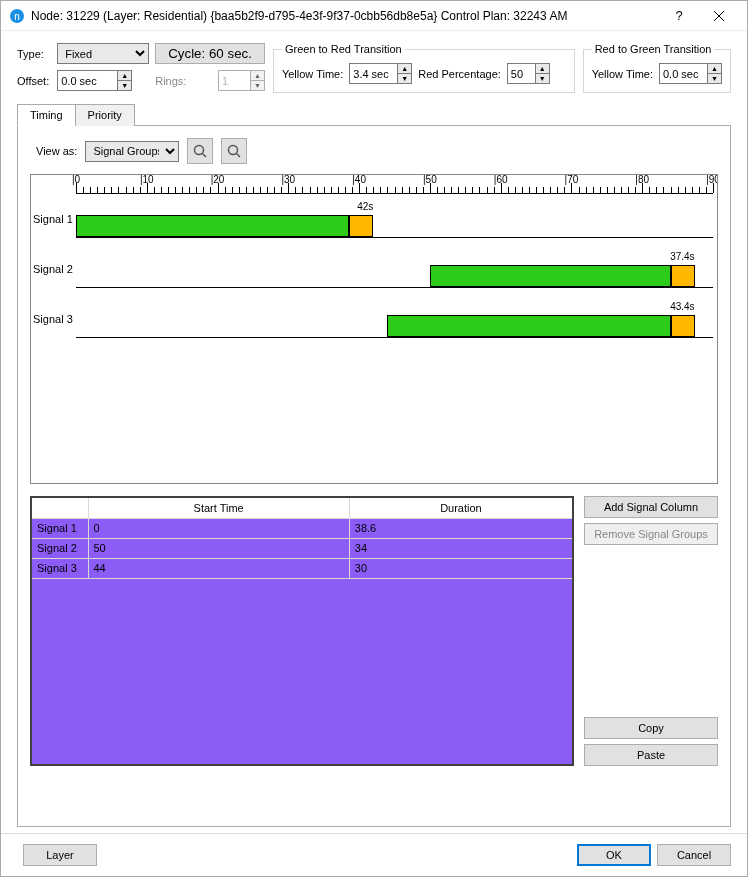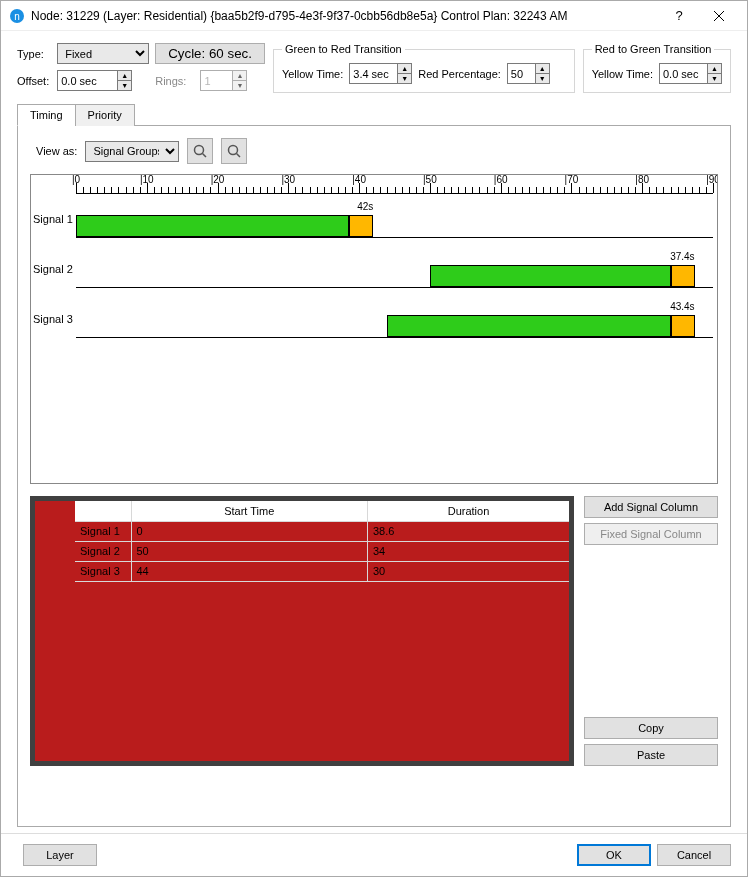--- a/index.html
+++ b/index.html
@@ -59,21 +59,21 @@
 .tlrow { position:relative; height:50px; }
 .tlrow .rowlabel { position:absolute; left:2px; top:16px; font-size:11px; }
 .tlrow .track { position:absolute; left:45px; right:4px; top:0; bottom:0; }
 .tlrow .bar { position:absolute; top:18px; height:22px; border:1px solid #000; }
 .tlrow .bar.green { background:#2ecc1a; }
 .tlrow .bar.yellow { background:#ffb700; }
 .tlrow .endlabel { position:absolute; top:4px; font-size:10px; transform:translateX(-100%); white-space:nowrap;text-align:right;}
 .tlrow .hline { position:absolute; left:0; right:0; top:40px; height:1px; background:#000; }
 
 .bottomarea { display:flex; gap:10px; margin-top:12px; height:270px; }
-.tablewrap { flex:1; border:5px solid #404040; background:#b91c1c; display:flex; flex-direction:column;padding-left:40px; }
+.tablewrap { flex:1; border:2px solid #404040; background:#8b5cf6; display:flex; flex-direction:column; }
 table { border-collapse:collapse; width:100%; font-size:11px; }
 th, td { border:1px solid #d8d8d8; padding:3px 5px; text-align:left; height:20px; }
 th { background:#fff; font-weight:normal; text-align:center; }
 th:first-child, td:first-child { width:56px; border-left:none; }
 tr th:last-child, tr td:last-child { border-right:none; }
 thead th { border-top:none; }
 .rightbtns { width:134px; display:flex; flex-direction:column; gap:5px; }
 .rightbtns .spacer { flex:1; }
 .stdbtn { height:22px; border:1px solid #adadad; background:#e1e1e1; cursor:pointer; font-size:11px; }
 .stdbtn.disabled { color:#888; background:#efefef; }
@@ -114,21 +114,21 @@
         <button class="cyclebtn">Cycle: 60 sec.</button>
 
         <label>Offset:</label>
         <div class="spinner">
           <input type="text" value="0.0 sec" style="">
           <div class="spins">
               <div>▲</div>
               <div>▼</div>
             </div>
         </div>
-        <div style="display:flex;align-items:center;gap:12px;">
+        <div style="display:flex;align-items:center;gap:12px;justify-content:space-between;">
           <label style="color:#888;">Rings:</label>
           <div class="spinner" style="opacity:.6;">
             <input type="text" disabled="" style="width: 32px; color: rgb(136, 136, 136);" value="1">
             <div class="spins">
                 <div>▲</div>
                 <div>▼</div>
               </div>
           </div>
         </div>
       </div>
@@ -357,21 +357,21 @@
                   <tr>
                     <td>Signal 3</td>
                     <td>44</td>
                     <td>30</td>
                   </tr>
                 </tbody>
             </table>
           </div>
           <div class="rightbtns">
             <button class="stdbtn">Add Signal Column</button>
-            <button class="stdbtn disabled">Fixed Signal Column</button>
+            <button class="stdbtn disabled">Remove Signal Groups</button>
             <div class="spacer"></div>
             <button class="stdbtn">Copy</button>
             <button class="stdbtn">Paste</button>
           </div>
         </div>
       </div>
     </div>
 
   </div>
 

